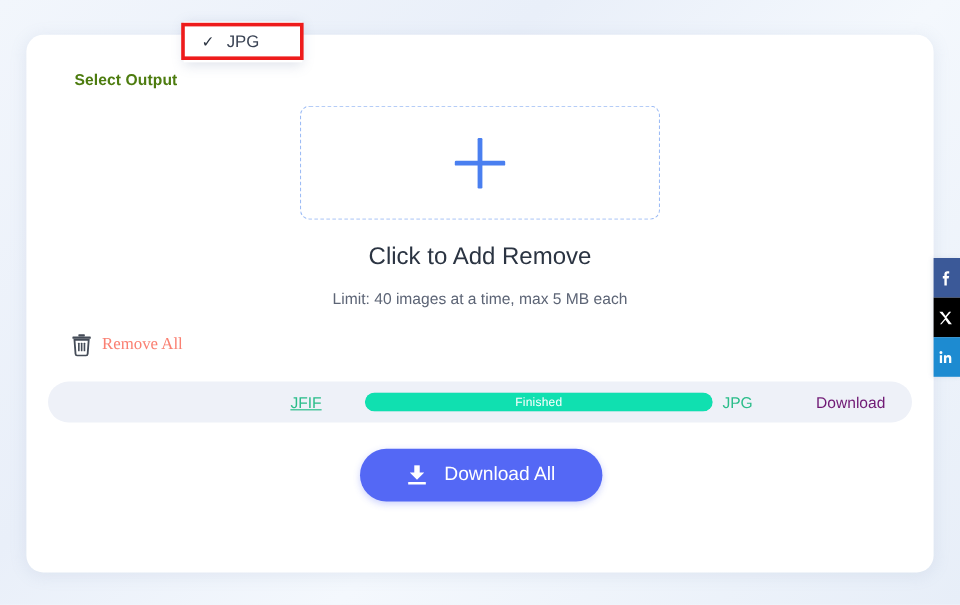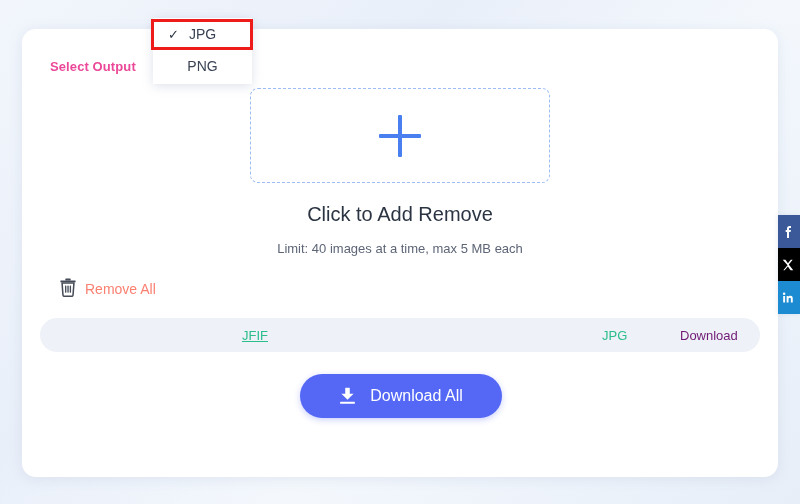--- a/index.html
+++ b/index.html
@@ -31,25 +31,25 @@
     width: 756px;
     height: 448px;
     background: #ffffff;
     border-radius: 14px;
     box-shadow: 0 2px 14px rgba(120, 140, 180, 0.14);
   }
 
   
   .select-output-label {
     position: absolute;
-    left: 28px;
+    left: 40px;
     top: 30px;
     font-size: 13px;
     font-weight: bold;
-    color: #ec4899;
+    color: #4d7c0f;
     letter-spacing: 0.1px;
     white-space: nowrap;
   }
 
   
   .dropdown {
     position: absolute;
     left: 153px;
     top: 18px;
     width: 99px;
@@ -145,23 +145,24 @@
     font-size: 13px;
     color: #5d6576;
   }
 
   
   .remove-all {
     position: absolute;
     left: 37px;
     top: 249px;
     display: flex;
-    align-items: flex-end;
+    align-items: center;
     gap: 8px;
     cursor: pointer;
+    font-family: Liberation Serif, serif;
   }
   .trash-icon {
     width: 18px;
     height: 19px;
     display: block;
   }
   .remove-all-label {
     font-size: 14px;
     color: #fa8072;
   }
@@ -327,20 +328,25 @@
       <rect x="9.3" y="8.4" width="1.5" height="8" rx="0.5" fill="#454c58"></rect>
       <rect x="11.9" y="8.4" width="1.5" height="8" rx="0.5" fill="#454c58"></rect>
     </svg>
     <span class="remove-all-label">Remove All</span>
   </div>
 
   <div class="file-row">
 
     <span class="file-src-fmt">JFIF</span>
 
+    <div class="progress-track">
+      <div class="progress-fill">
+        <span class="progress-label">Finished</span>
+      </div>
+    </div>
 
     <span class="file-out-fmt">JPG</span>
 
     <span class="file-download">Download</span>
   </div>
 
   <button class="download-all">
     <svg class="dl-icon" viewBox="0 0 18 19">
       <rect x="6.6" y="0.8" width="4.8" height="8" fill="#ffffff"></rect>
       <path d="M9 13.6L2.6 7.2h12.8L9 13.6z" fill="#ffffff"></path>
@@ -349,18 +355,15 @@
     <span class="dl-label">Download All</span>
   </button>
 
 </div>
 
 <div class="dropdown">
   <div class="dd-item selected">
     <span class="check">✓</span>
     <span>JPG</span>
   </div>
-  <div class="dd-item">
-    <span>PNG</span>
-  </div>
 </div>
 
 <div class="red-box"></div>
 
 </body></html>

